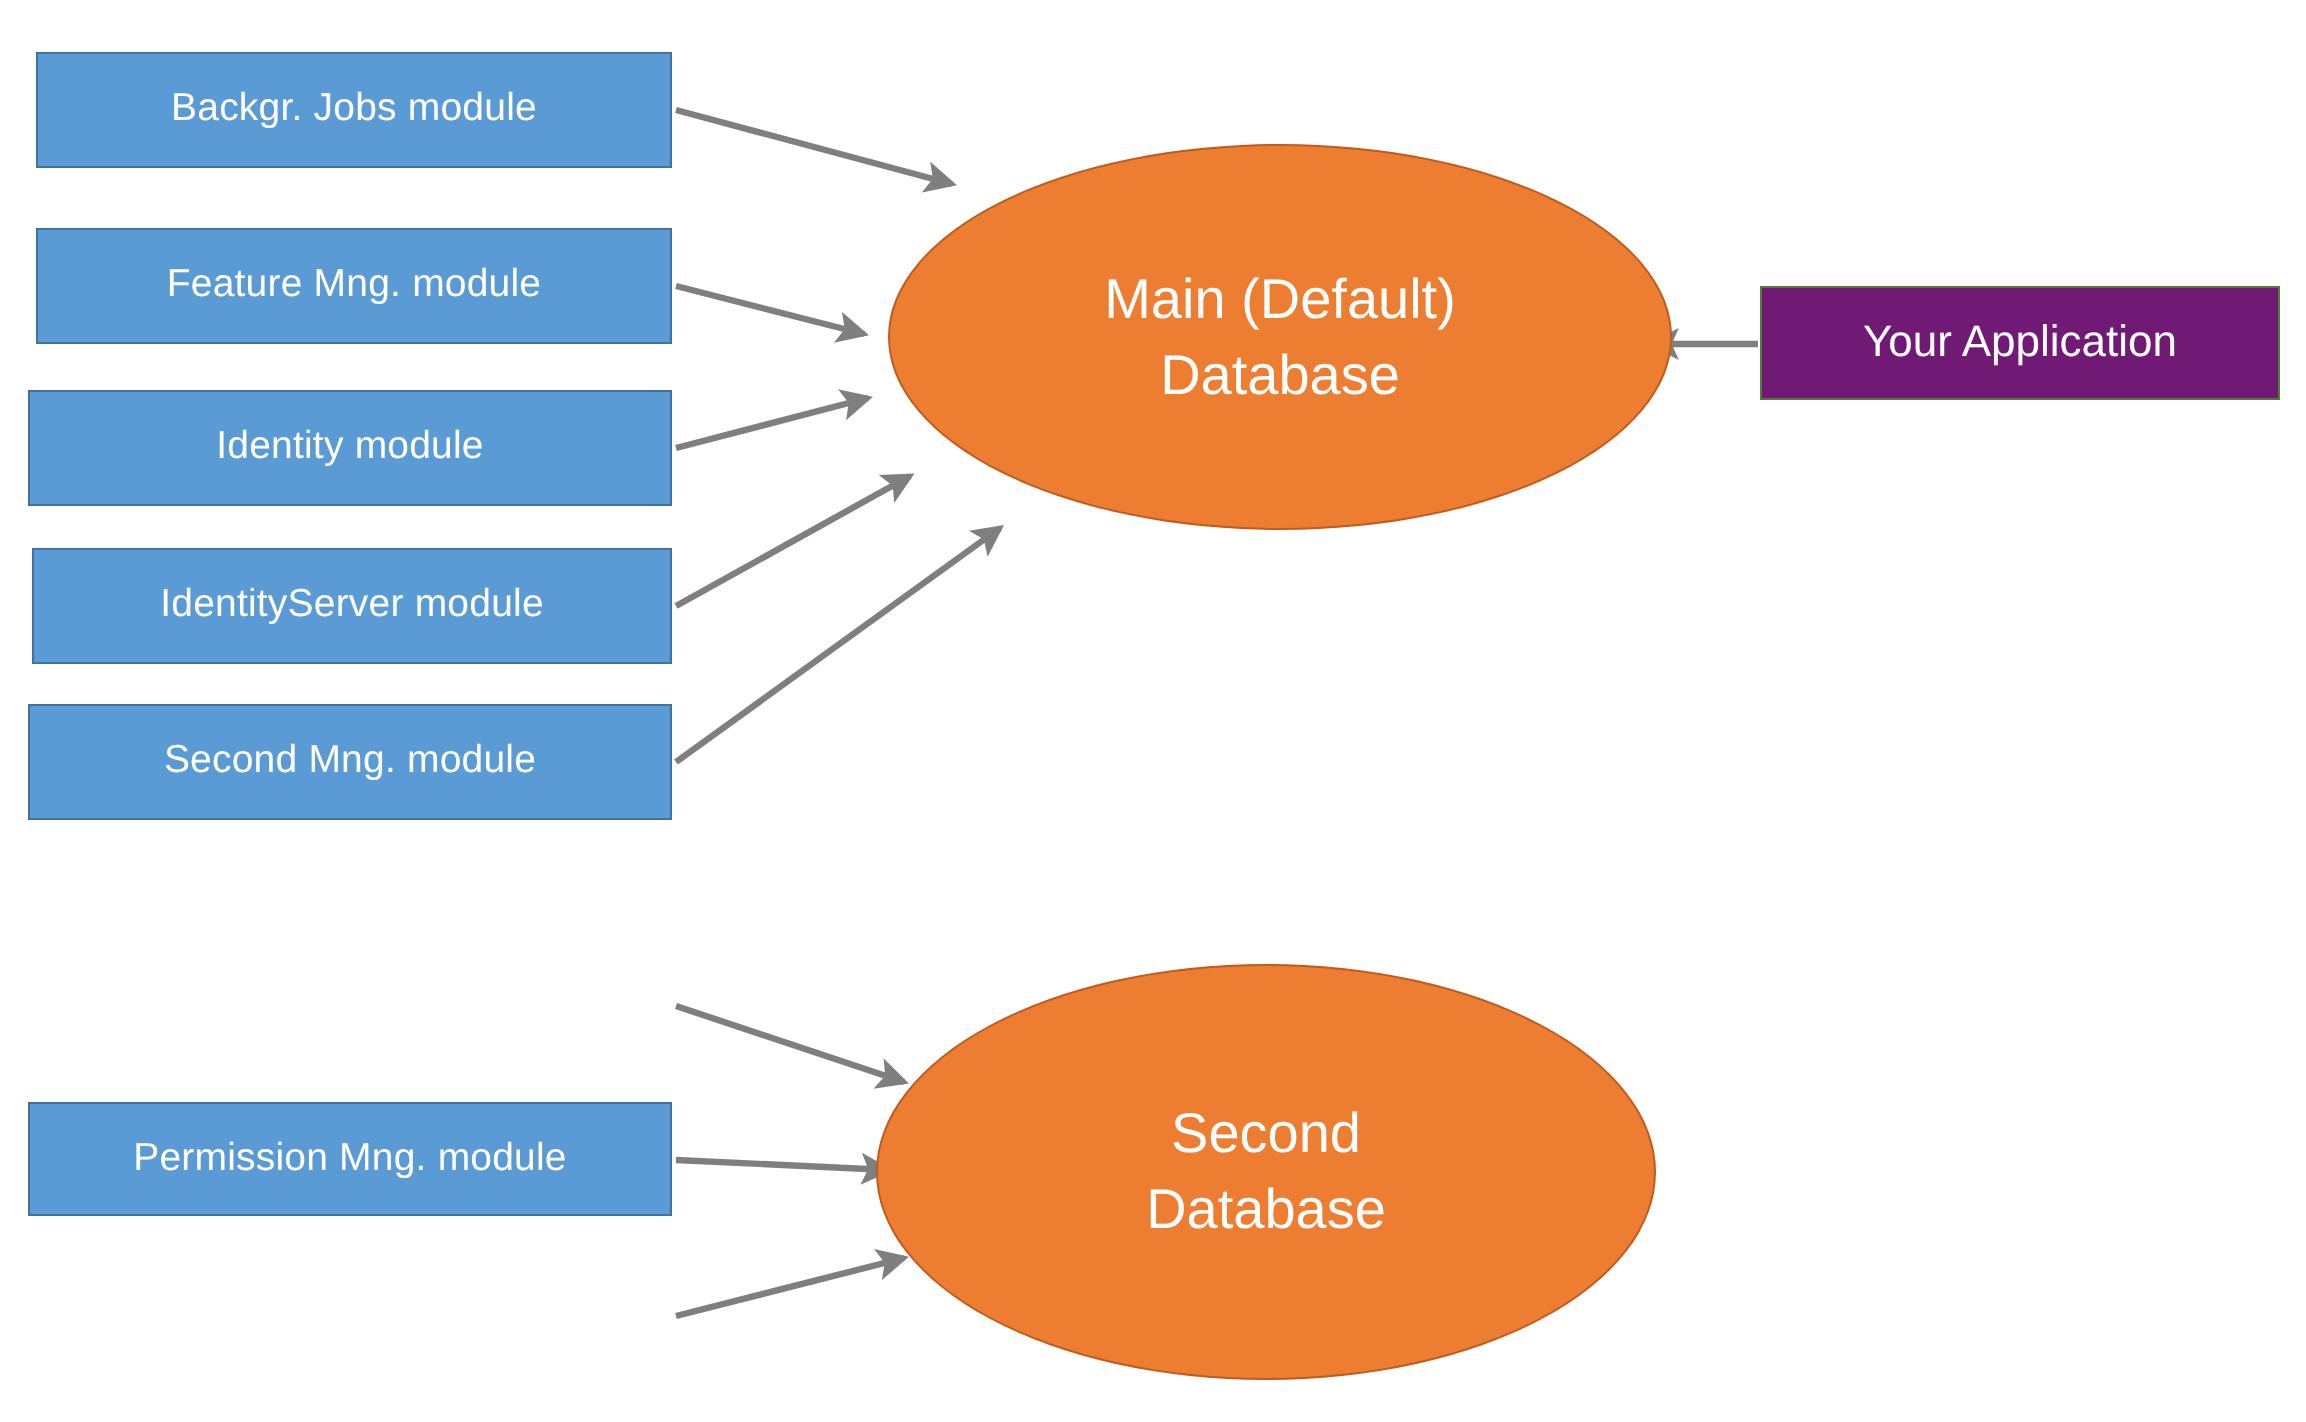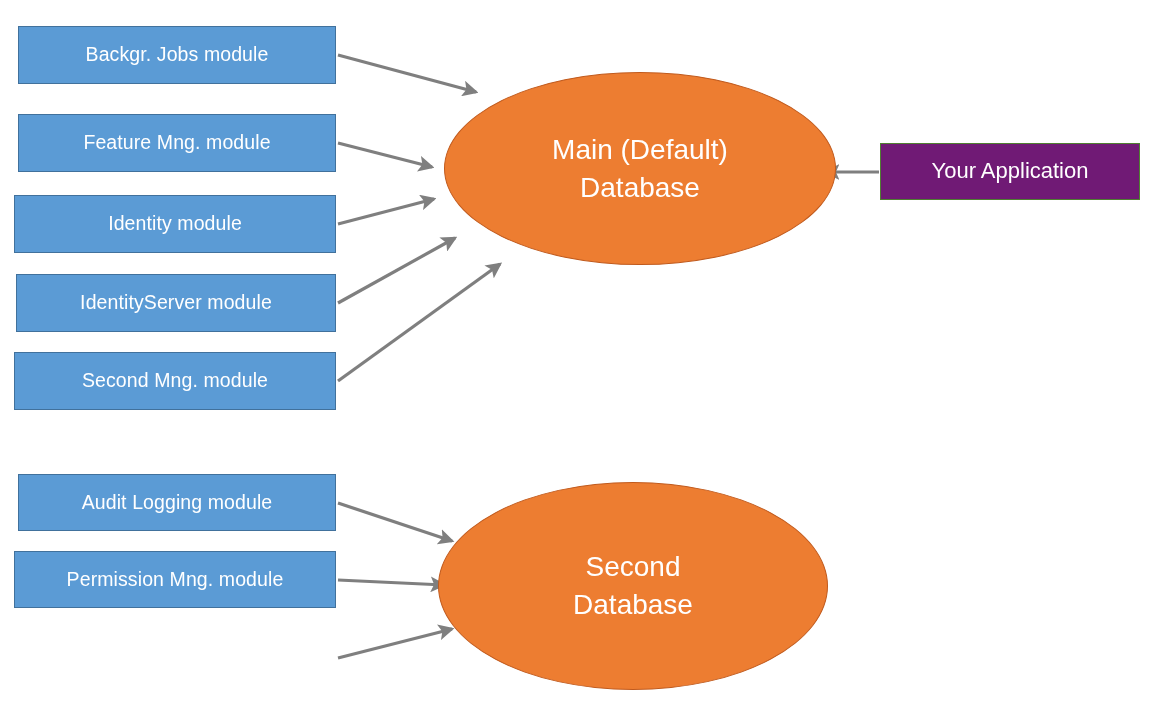--- a/index.html
+++ b/index.html
@@ -94,23 +94,20 @@
   <div class="node module-box" style="left:14px; top:195px; width:322px; height:58px;">
     <span>Identity module</span>
   </div>
   <div class="node module-box" style="left:16px; top:274px; width:320px; height:58px;">
     <span>IdentityServer module</span>
   </div>
   <div class="node module-box" style="left:14px; top:352px; width:322px; height:58px;">
     <span>Second Mng. module</span>
   </div>
 
-  <div class="node module-box" style="left:18px; top:474px; width:318px; height:57px;">
-    <span>Audit Logging module</span>
-  </div>
   <div class="node module-box" style="left:14px; top:551px; width:322px; height:57px;align-items:center;">
     <span>Permission Mng. module</span>
   </div>
 
   <div class="node db-ellipse" style="left:444px; top:72px; width:392px; height:193px;">
     <span class="line">Main (Default)</span>
     <span class="line">Database</span>
   </div>
   <div class="node db-ellipse" style="left:438px; top:482px; width:390px; height:208px;">
     <span class="line">Second</span>

